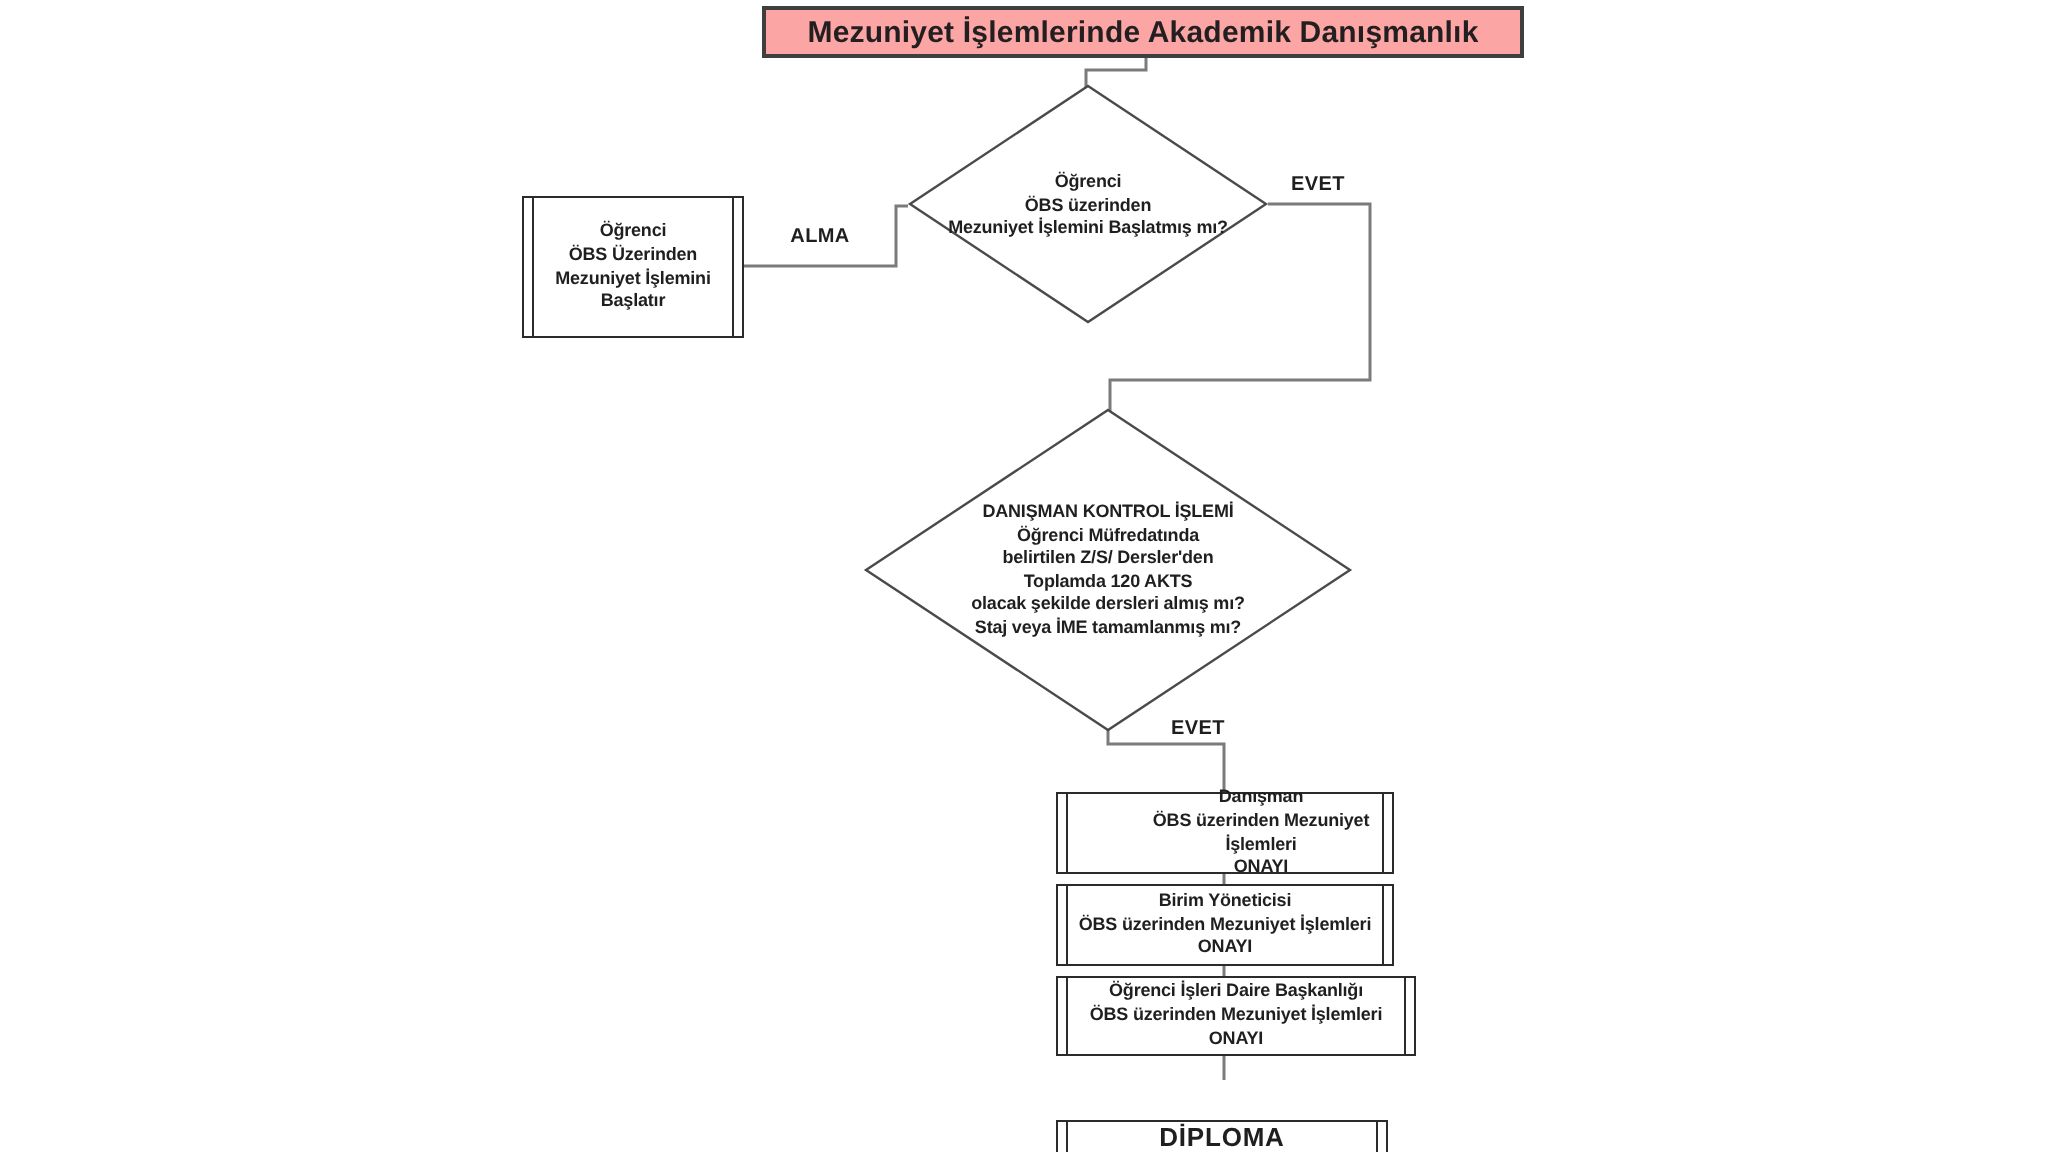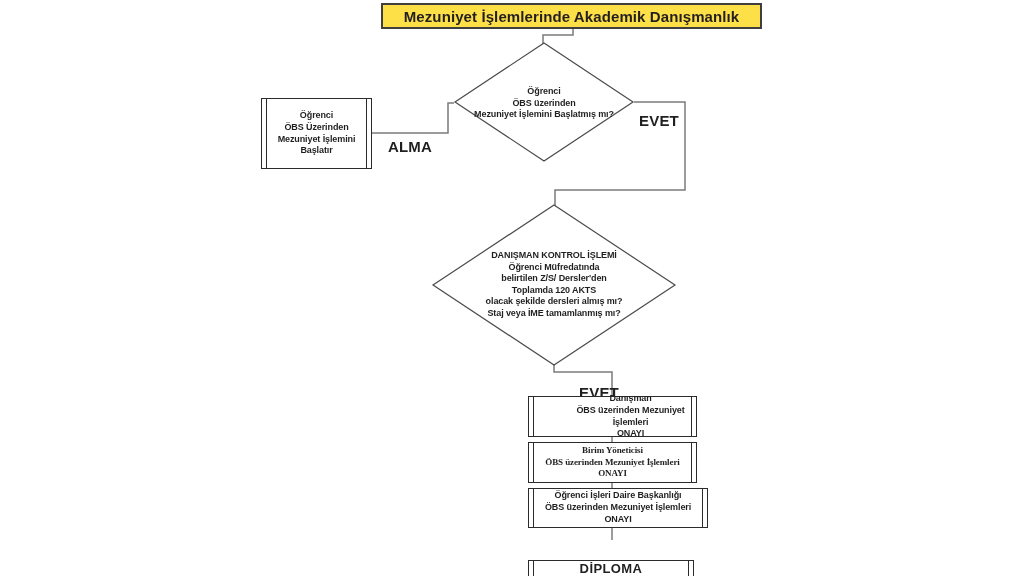--- a/index.html
+++ b/index.html
@@ -19,21 +19,21 @@
   }
   svg.lines {
     position: absolute;
     left: 0; top: 0;
     width: 1024px; height: 576px;
   }
   .title-box {
     position: absolute;
     left: 381px; top: 3px;
     width: 377px; height: 22px;
-    background: #fde047;
+    background: #fca5a5;
     border: 2px solid #3F3F3F;
     display: flex;
     align-items: center;
     justify-content: center;
   }
   .title-box span {
     font-size: 15px;
     font-weight: bold;
     color: #231F20;
     letter-spacing: 0.1px;
@@ -80,25 +80,24 @@
     color: #1F1F1F;
     font-size: 9px;
     line-height: 1.28;
     letter-spacing: -0.1px;
     transform: translate(-50%, -50%);
   }
   .lbl {
     position: absolute;
     font-weight: bold;
     color: #1F1F1F;
-    font-size: 15px;
+    font-size: 10px;
     letter-spacing: 0.2px;
     transform: translate(-50%, 0);
     white-space: nowrap;
-    margin-top: 25px;
   }
 </style>
 </head>
 <body>
 
 <div class="canvas">
 
   <svg class="lines" viewBox="0 0 1024 576">
 
     <g fill="none" stroke="#7B7B7B" stroke-width="1.5">
@@ -142,21 +141,21 @@
 Toplamda 120 AKTS
 olacak şekilde dersleri almış mı?
 Staj veya İME tamamlanmış mı?</div>
 
   <div class="proc" style="left:528px; top:396px; width:169px; height:41px;padding-left:36px;">
     <div class="txt">Danışman
 ÖBS üzerinden Mezuniyet İşlemleri
 ONAYI</div>
   </div>
 
-  <div class="proc" style="left:528px; top:442px; width:169px; height:41px;font-family:Liberation Serif, serif;">
+  <div class="proc" style="left:528px; top:442px; width:169px; height:41px;">
     <div class="txt">Birim Yöneticisi
 ÖBS üzerinden Mezuniyet İşlemleri
 ONAYI</div>
   </div>
 
   <div class="proc" style="left:528px; top:488px; width:180px; height:40px;">
     <div class="txt">Öğrenci İşleri Daire Başkanlığı
 ÖBS üzerinden Mezuniyet İşlemleri
 ONAYI</div>
   </div>

